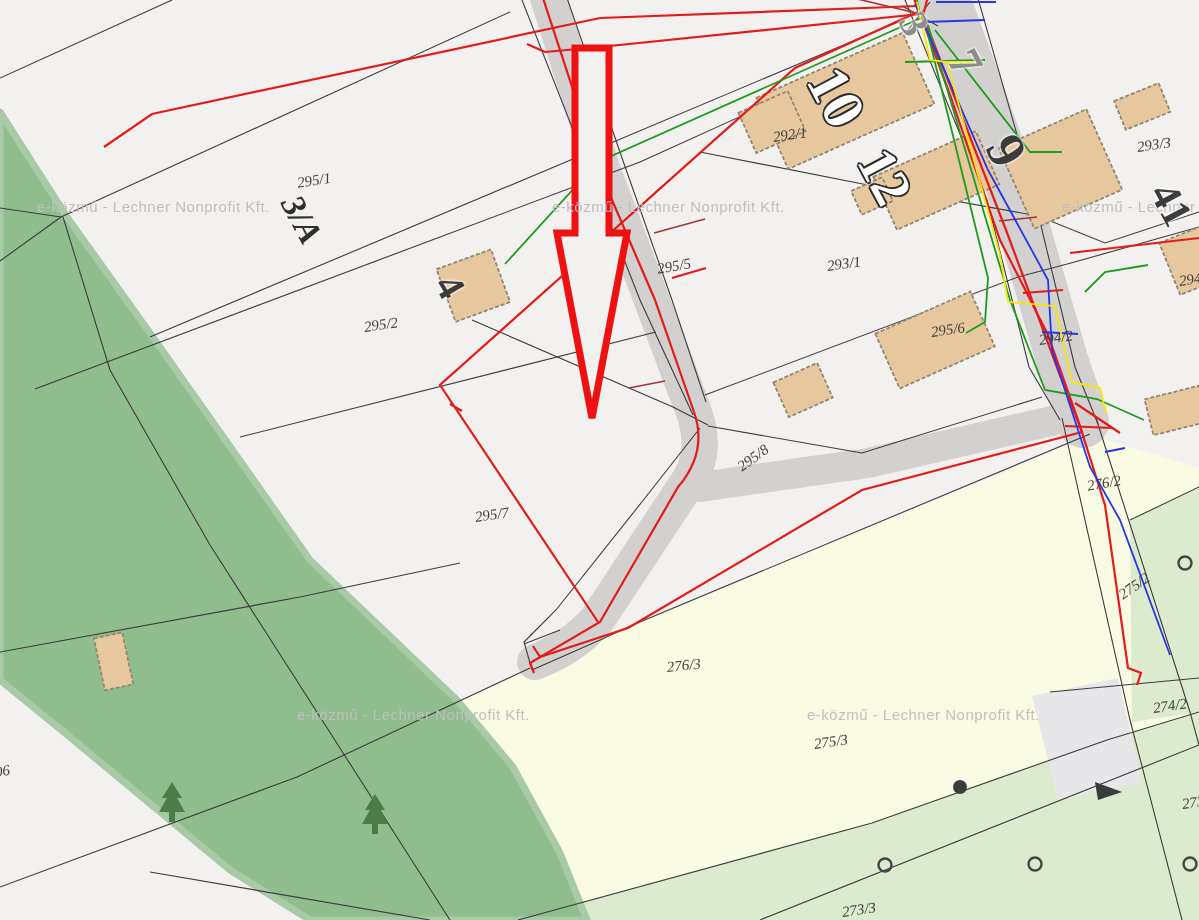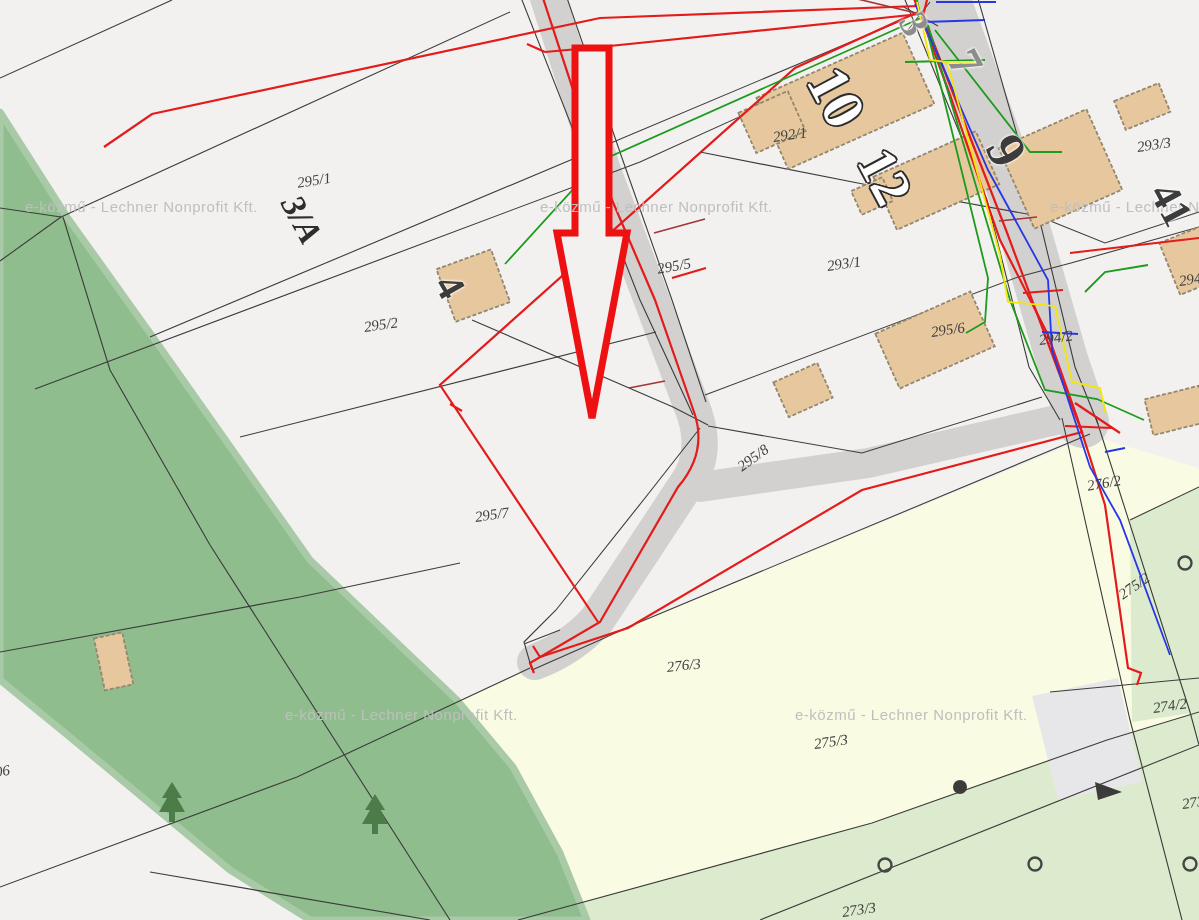--- a/index.html
+++ b/index.html
@@ -8,21 +8,21 @@
   #mapsvg{position:absolute;left:0;top:0;}
   .lbl{position:absolute;font-family:"Liberation Serif",serif;font-style:italic;
        color:#3f3f3f;white-space:nowrap;transform-origin:left top;line-height:1;}
   .bnum{position:absolute;font-family:"Liberation Serif",serif;font-weight:bold;
         white-space:nowrap;transform-origin:left top;line-height:1;}
   .bnum.white{color:#fdfdfd;text-shadow:-2px 0 #2c2c2c,2px 0 #2c2c2c,0 -2px #2c2c2c,0 2px #2c2c2c,
               -1px -1px #2c2c2c,1px 1px #2c2c2c,-1px 1px #2c2c2c,1px -1px #2c2c2c;}
   .bnum.dark{color:#3c3c3c;text-shadow:0 0 3px #ffffff,0 0 3px #ffffff;}
   .bnum.gray{color:#8d8d8d;text-shadow:0 0 3px #ffffff,0 0 3px #ffffff;}
   .wm{position:absolute;font-family:"Liberation Sans",sans-serif;font-size:15px;
-      letter-spacing:.5px;white-space:nowrap;}
+      letter-spacing:.5px;white-space:nowrap;margin-left:12px;}
 </style>
 </head>
 <body>
 
 <div id="viewport">
   <svg id="mapsvg" width="1199" height="920" viewBox="0 0 1199 920">
 
     <rect x="0" y="0" width="1199" height="920" fill="#f2f1ef"></rect>
 
     <g>

